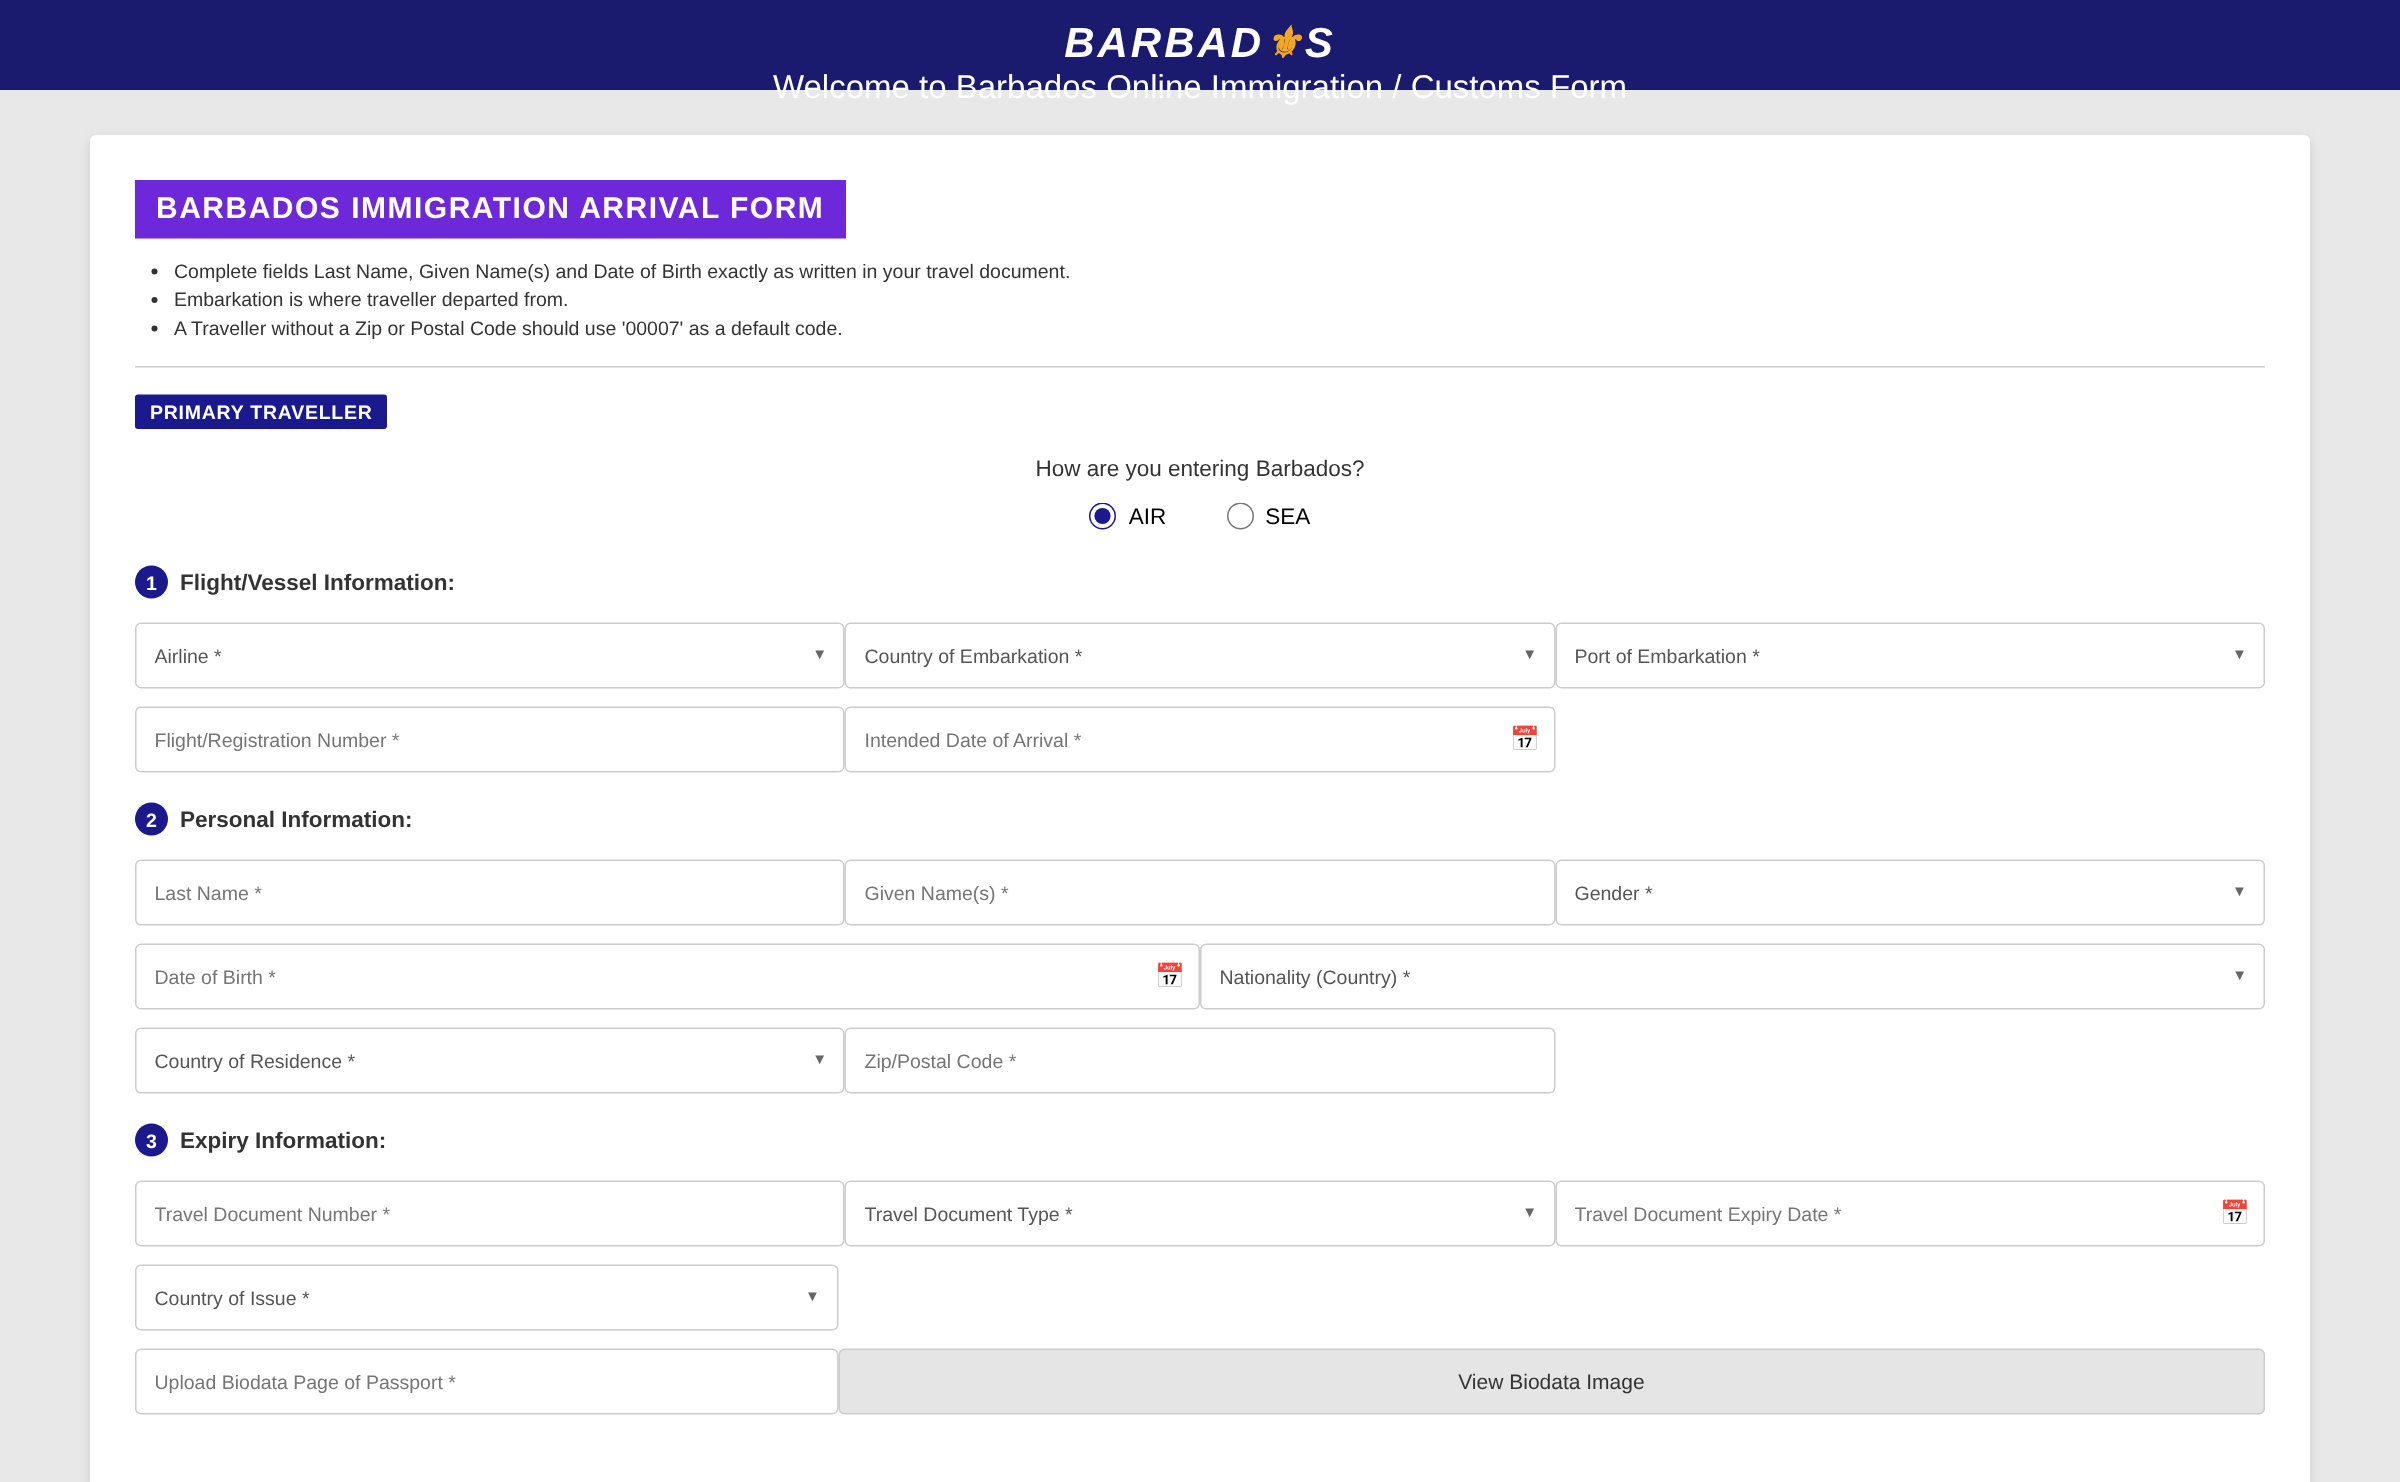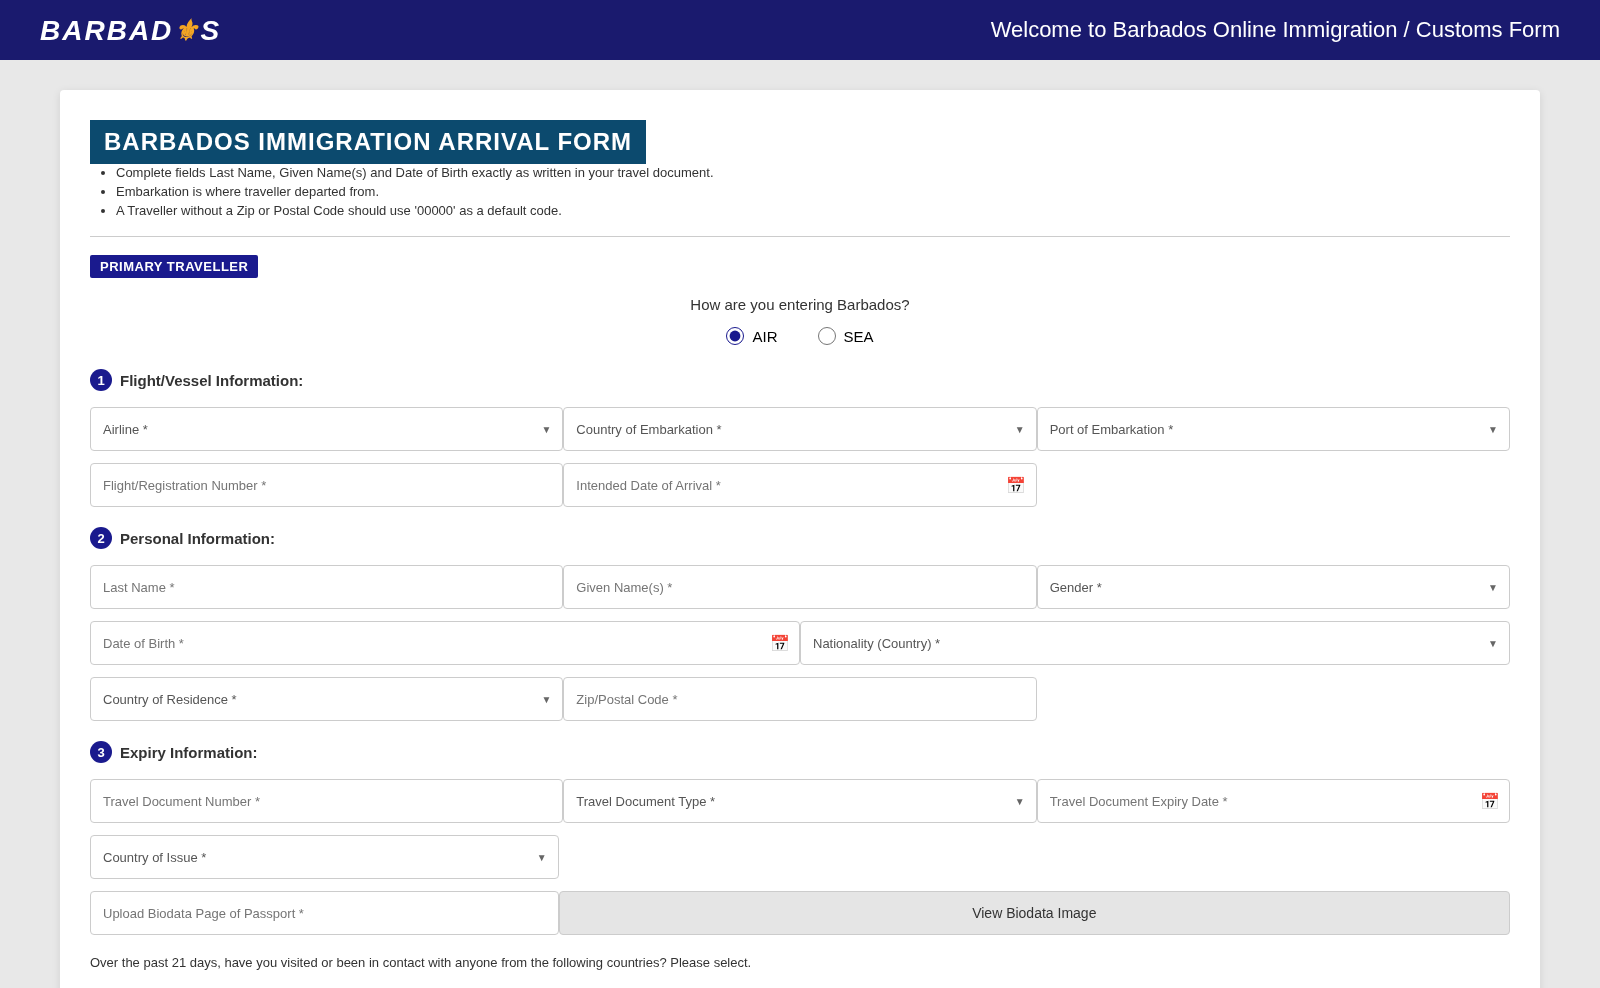--- a/index.html
+++ b/index.html
@@ -6,20 +6,21 @@
     body { font-family: Arial, sans-serif; background: #e8e8e8; min-height: 988px; }
 
     
     .header {
       background: #1a1a6e;
       display: flex;
       align-items: center;
       justify-content: space-between;
       padding: 12px 40px;
       height: 60px;
+      flex-direction: column;
     }
     .header-logo {
       color: white;
       font-size: 28px;
       font-weight: 900;
       letter-spacing: 2px;
       font-style: italic;
     }
     .header-logo span.trident {
       display: inline-block;
@@ -39,28 +40,28 @@
 
     .form-container {
       background: white;
       border-radius: 4px;
       padding: 30px 30px 30px 30px;
       box-shadow: 0 2px 8px rgba(0,0,0,0.1);
     }
 
     
     .form-title-bar {
-      background: #0c4a6e;
-      color: white;
-      font-size: 24px;
+      background: #6d28d9;
+      color: white;
+      font-size: 20px;
       font-weight: 700;
       padding: 8px 14px;
       display: inline-block;
       letter-spacing: 1px;
-      margin-bottom: 1px;
+      margin-bottom: 14px;
     }
 
     .instructions {
       font-size: 13px;
       color: #333;
       margin-bottom: 4px;
       padding-left: 10px;
     }
     .instructions li {
       margin-bottom: 4px;
@@ -228,21 +229,21 @@
 <div class="page-body">
   <div class="form-container">
 
     
     <div class="form-title-bar">BARBADOS IMMIGRATION ARRIVAL FORM</div>
 
     
     <ul class="instructions">
       <li>Complete fields Last Name, Given Name(s) and Date of Birth exactly as written in your travel document.</li>
       <li>Embarkation is where traveller departed from.</li>
-      <li>A Traveller without a Zip or Postal Code should use '00000' as a default code.</li>
+      <li>A Traveller without a Zip or Postal Code should use '00007' as a default code.</li>
     </ul>
 
     <hr class="divider">
 
     
     <div class="section-label">PRIMARY TRAVELLER</div>
 
     
     <div class="entry-question">How are you entering Barbados?</div>
 
@@ -375,16 +376,15 @@
         <div class="form-field" style="flex:1; max-width:33%;">
           <input type="text" class="form-input" placeholder="Upload Biodata Page of Passport *" style="">
         </div>
         <div class="form-field" style="flex:2;">
           <button class="btn-view-biodata">View Biodata Image</button>
         </div>
       </div>
     </div>
 
     
-    <div class="footer-question">Over the past 21 days, have you visited or been in contact with anyone from the following countries? Please select.</div>
 
   </div>
 </div>
 
 </body></html>

